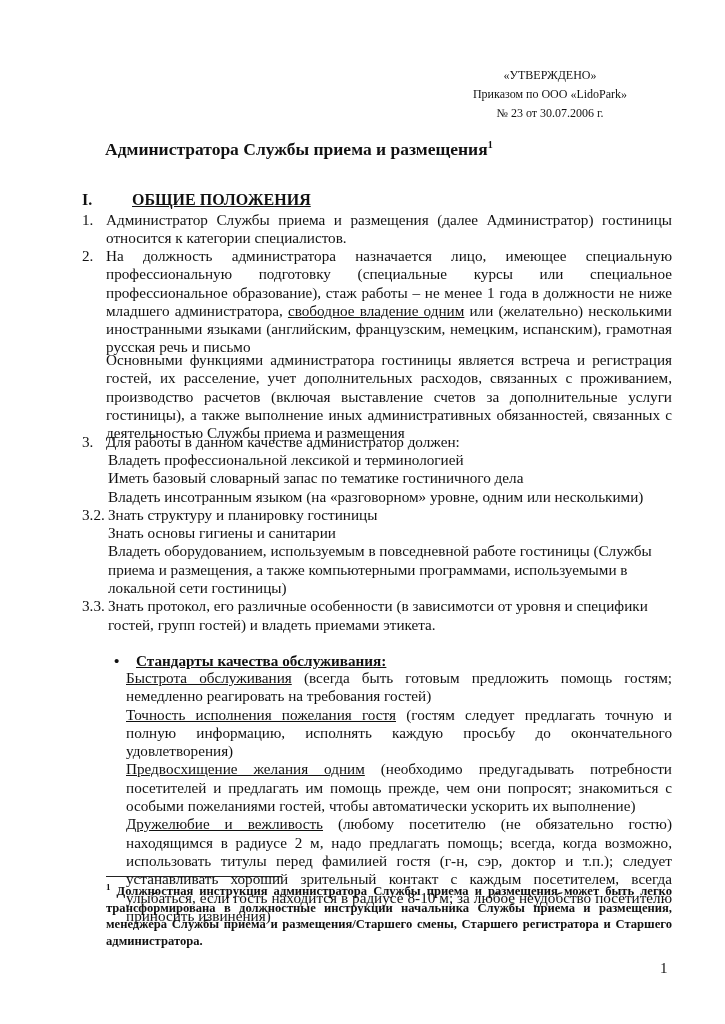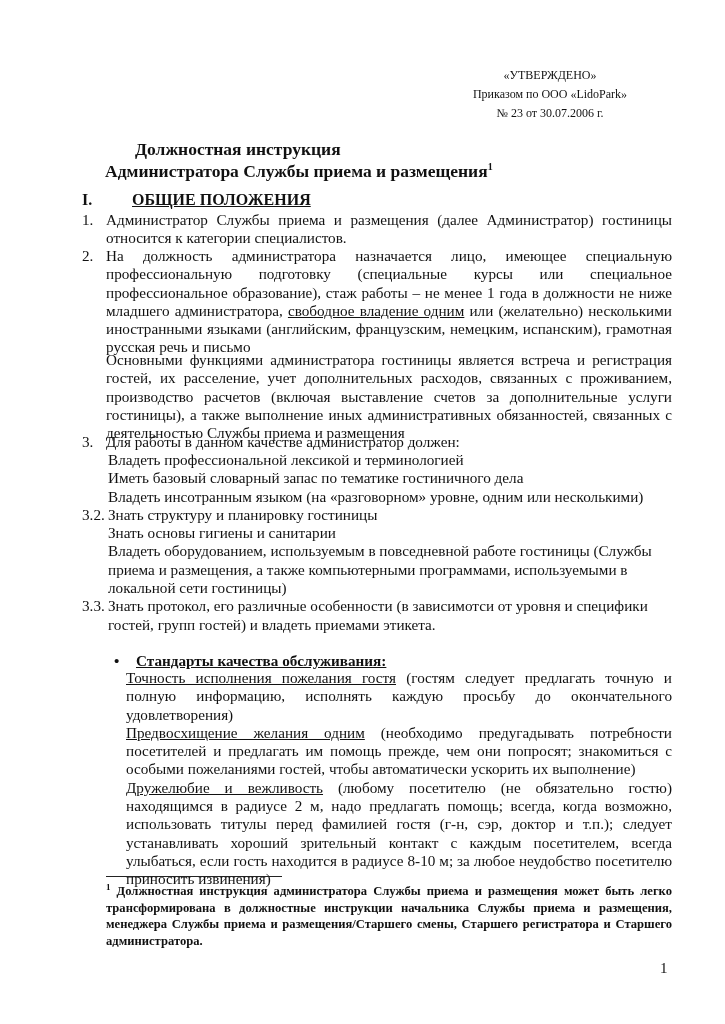--- a/index.html
+++ b/index.html
@@ -34,21 +34,20 @@
 </head>
 <body>
 
 <div class="abs approval">
   <div>«УТВЕРЖДЕНО»</div>
   <div>Приказом по ООО «LidoPark»</div>
   <div>№ 23 от 30.07.2006 г.</div>
 </div>
 
 <div class="abs title">
-  <div class="l1">Должностная инструкция</div>
   <div><span>Администратора Службы приема и размещения</span><span class="sup">1</span></div>
 </div>
 
 <div class="abs sec">
   <span class="num">I.</span><span class="txt">ОБЩИЕ ПОЛОЖЕНИЯ</span>
 </div>
 
 <div class="abs p" style="top:211px;">
   <div class="row">
       <span class="n">1.</span>
@@ -89,20 +88,21 @@
       <span>Знать протокол, его различные особенности (в зависимотси от уровня и специфики</span>
     </div>
   <div class="sub">гостей, групп гостей) и владеть приемами этикета.</div>
 </div>
 
 <div class="abs" style="left:114px; top:652px; line-height:18px;">
   <span class="bold" style="display:inline-block; width:22px;">•</span><span class="bold u">Стандарты качества обслуживания:</span>
 </div>
 
 <div class="abs std" style="top:669px;">
+  <div><span class="u">Быстрота обслуживания</span><span> (всегда быть готовым предложить помощь гостям; немедленно реагировать на требования гостей)</span></div>
   <div><span class="u">Точность исполнения пожелания гостя</span><span> (гостям следует предлагать точную и полную информацию, исполнять каждую просьбу до окончательного удовлетворения)</span></div>
   <div><span class="u">Предвосхищение желания одним</span><span> (необходимо предугадывать потребности посетителей и предлагать им помощь прежде, чем они попросят; знакомиться с особыми пожеланиями гостей, чтобы автоматически ускорить их выполнение)</span></div>
   <div><span class="u">Дружелюбие и вежливость</span><span> (любому посетителю (не обязательно гостю) находящимся в радиусе 2 м, надо предлагать помощь; всегда, когда возможно, использовать титулы перед фамилией гостя (г-н, сэр, доктор и т.п.); следует устанавливать хороший зрительный контакт с каждым посетителем, всегда улыбаться, если гость находится в радиусе 8-10 м; за любое неудобство посетителю приносить извинения)</span></div>
 </div>
 
 <div class="abs fn-rule"></div>
 <div class="abs fn">
   <span class="sup">1</span><span> Должностная инструкция администратора Службы приема и размещения может быть легко трансформирована в должностные инструкции начальника Службы приема и размещения, менеджера Службы приема и размещения/Старшего смены, Старшего регистратора и Старшего администратора.</span>
 </div>
 

